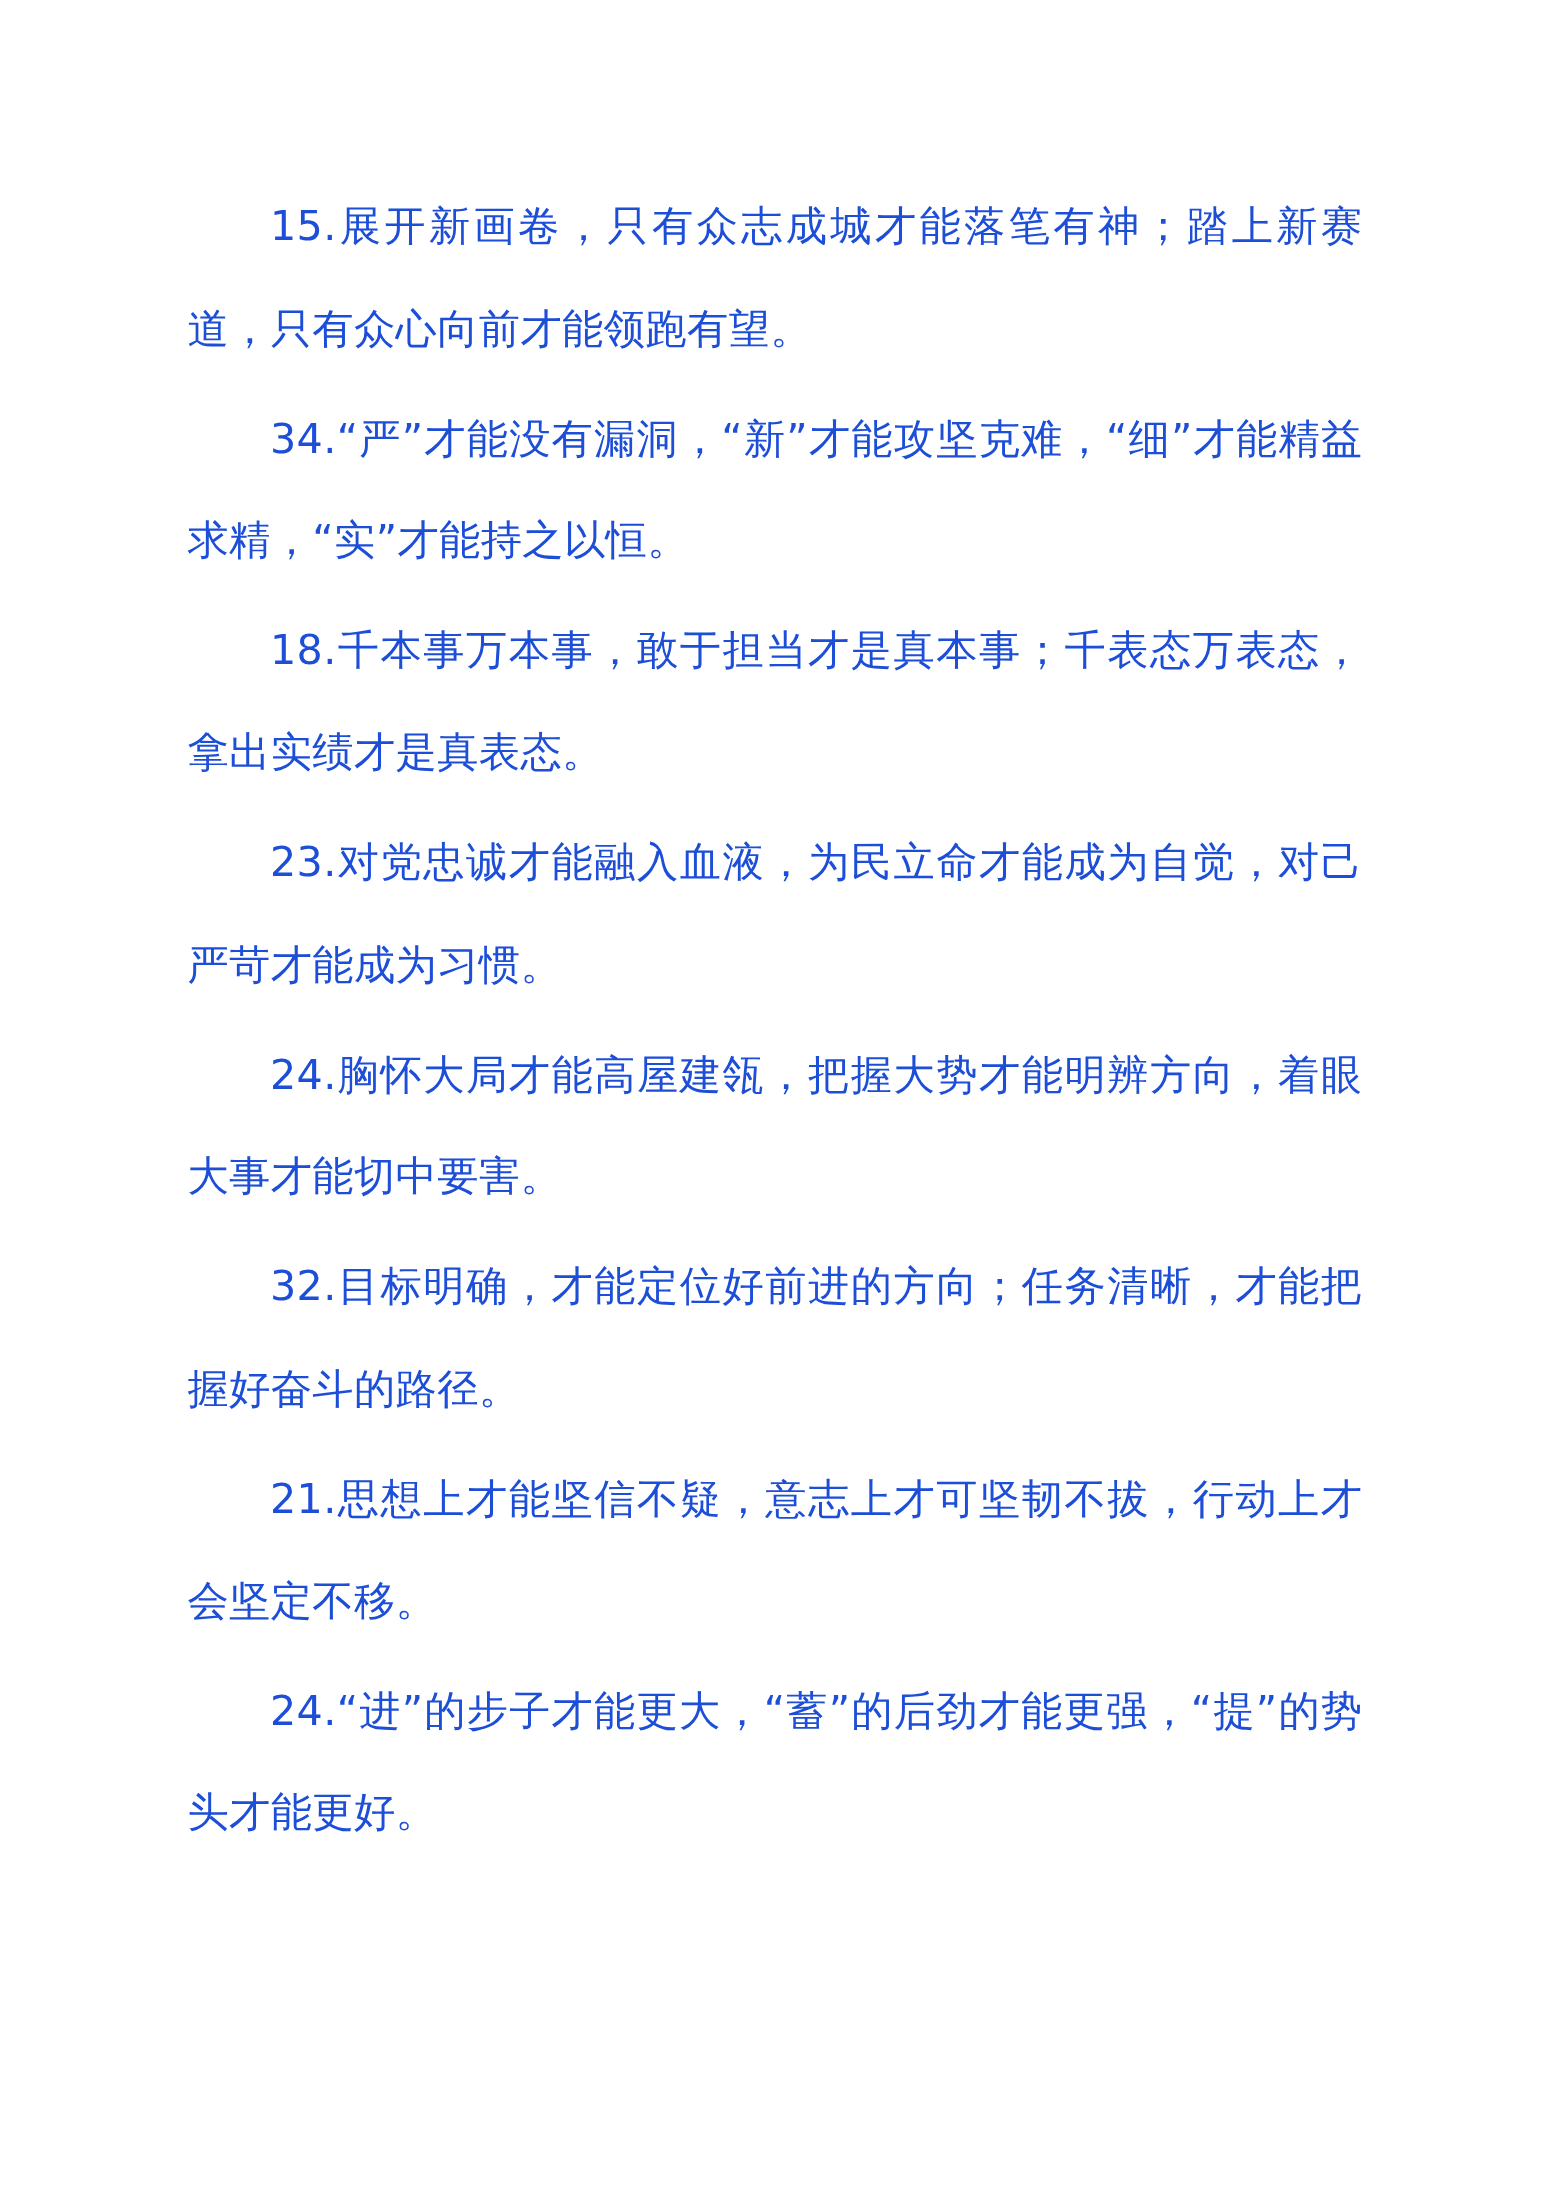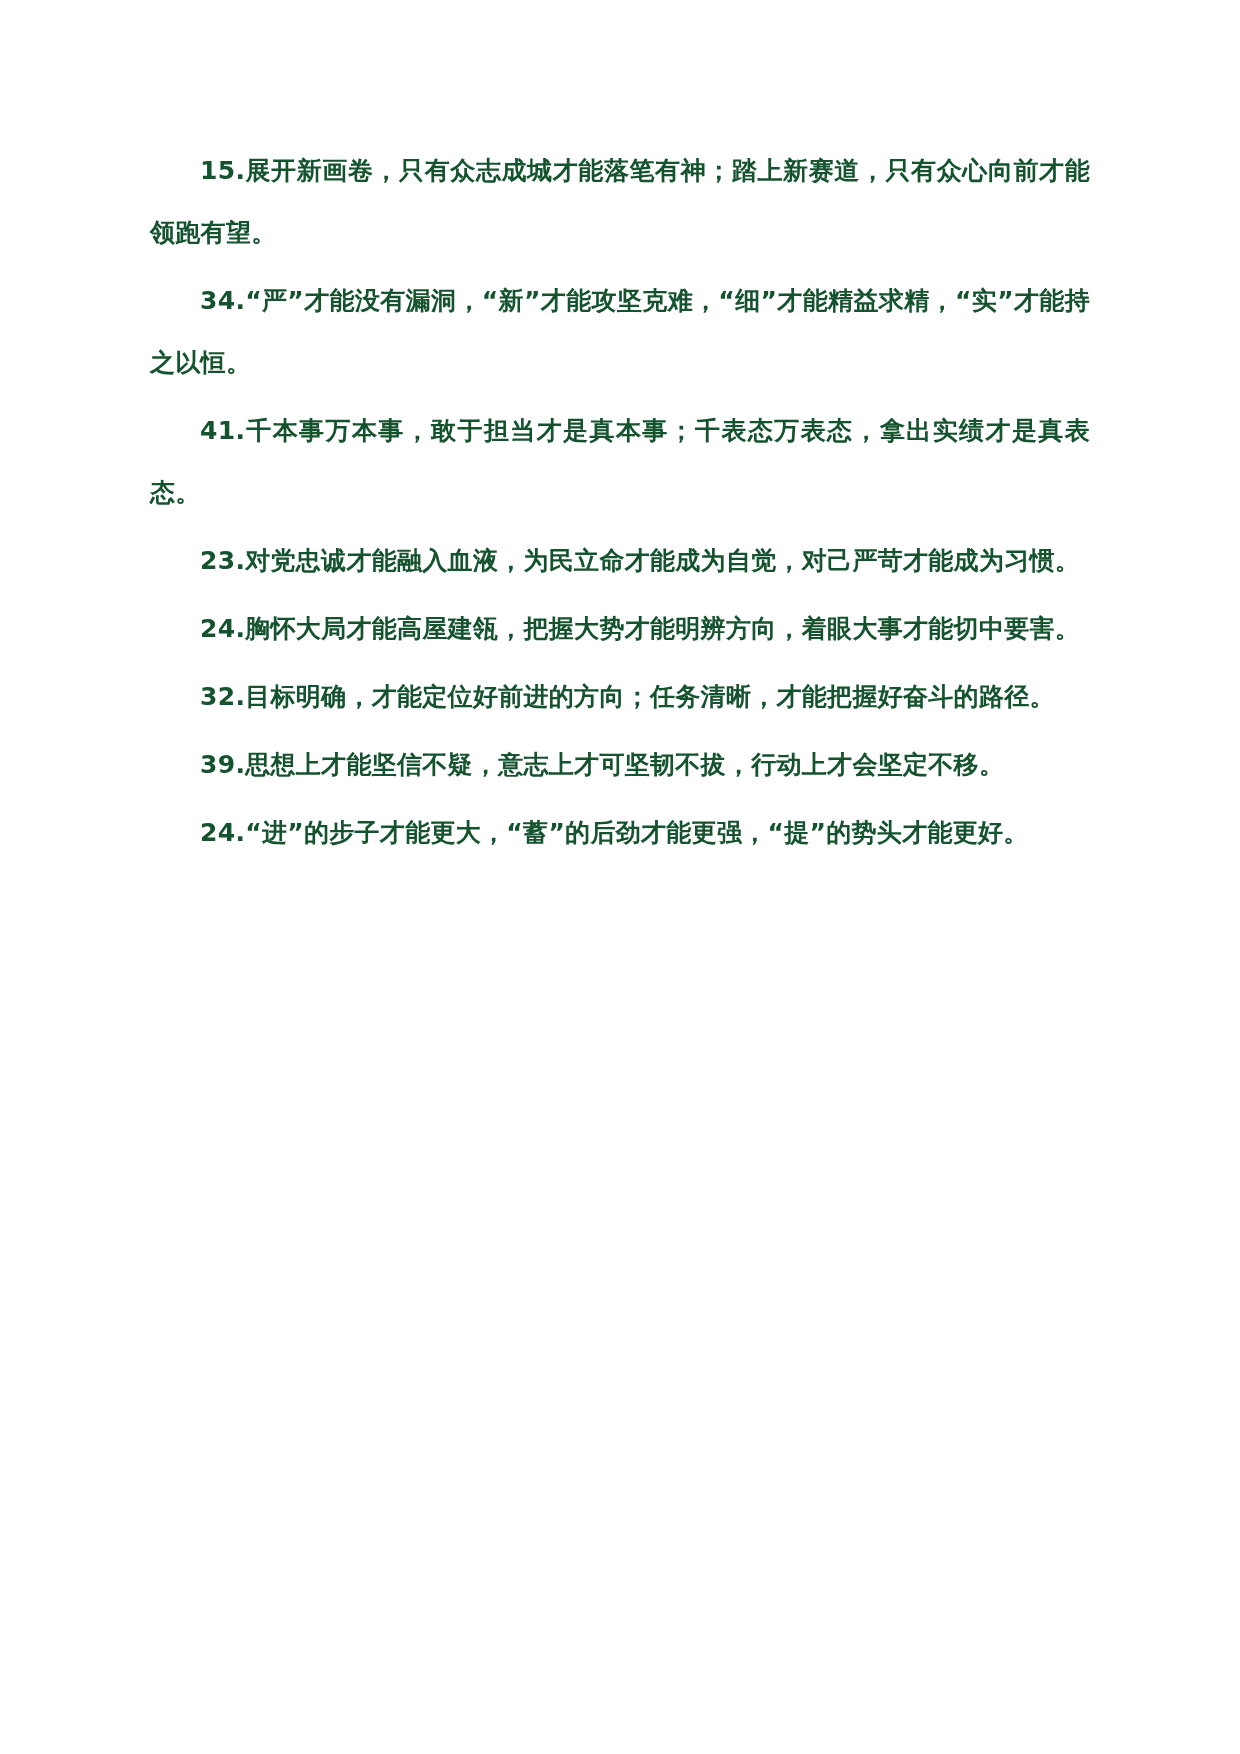--- a/index.html
+++ b/index.html
@@ -14,38 +14,38 @@
     background: #ffffff;
     margin: 0 auto;
     box-sizing: border-box;
     padding: 140px 150px 100px 150px;
     font-family: "DejaVu Sans", "Liberation Sans", sans-serif;
   }
   .doc-body {
     display: block;
   }
   .para {
-    font-size: 25px;
+    font-size: 33px;
     line-height: 2.48;
-    color: #14532d;
+    color: #1d4ed8;
     text-indent: 2em;
     margin: 0 0 6px 0;
     text-align: justify;
     text-justify: inter-ideograph;
     letter-spacing: 0.3px;
-    font-weight: 700;
+    font-weight: 400;
   }
 </style>
 </head>
 <body>
 
 <div class="page">
   <div class="doc-body">
     <p class="para">15.展开新画卷，只有众志成城才能落笔有神；踏上新赛道，只有众心向前才能领跑有望。</p>
     <p class="para">34.“严”才能没有漏洞，“新”才能攻坚克难，“细”才能精益求精，“实”才能持之以恒。</p>
-    <p class="para">41.千本事万本事，敢于担当才是真本事；千表态万表态，拿出实绩才是真表态。</p>
+    <p class="para">18.千本事万本事，敢于担当才是真本事；千表态万表态，拿出实绩才是真表态。</p>
     <p class="para">23.对党忠诚才能融入血液，为民立命才能成为自觉，对己严苛才能成为习惯。</p>
     <p class="para">24.胸怀大局才能高屋建瓴，把握大势才能明辨方向，着眼大事才能切中要害。</p>
     <p class="para">32.目标明确，才能定位好前进的方向；任务清晰，才能把握好奋斗的路径。</p>
-    <p class="para">39.思想上才能坚信不疑，意志上才可坚韧不拔，行动上才会坚定不移。</p>
+    <p class="para">21.思想上才能坚信不疑，意志上才可坚韧不拔，行动上才会坚定不移。</p>
     <p class="para">24.“进”的步子才能更大，“蓄”的后劲才能更强，“提”的势头才能更好。</p>
   </div>
 </div>
 
 </body></html>

